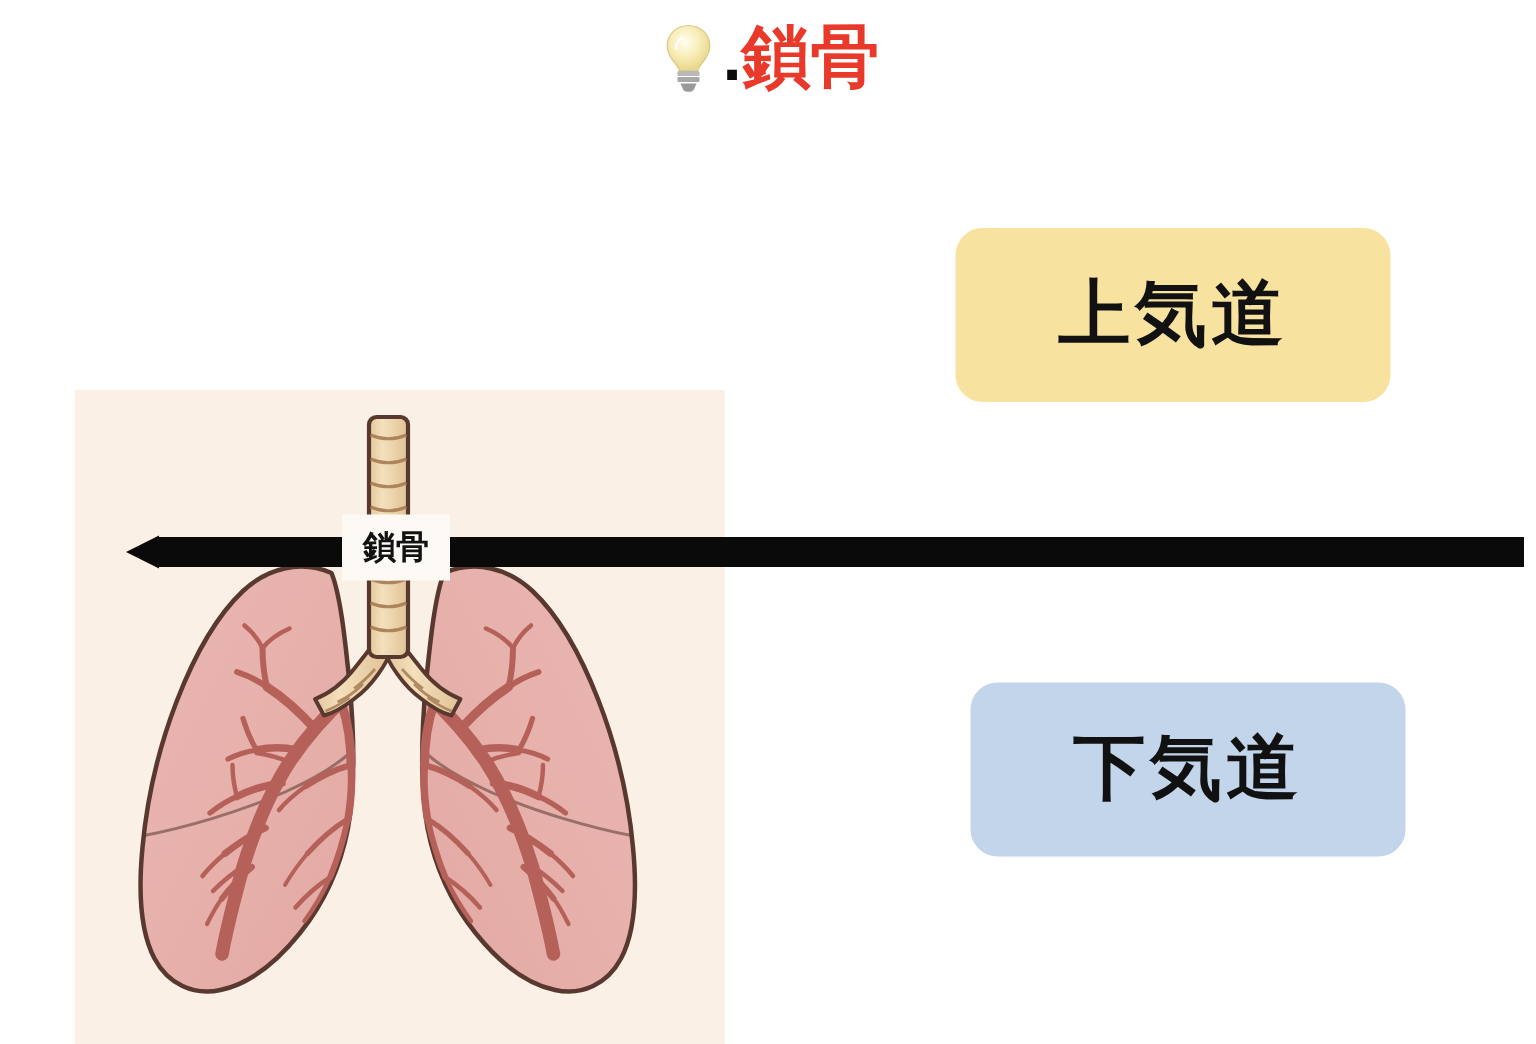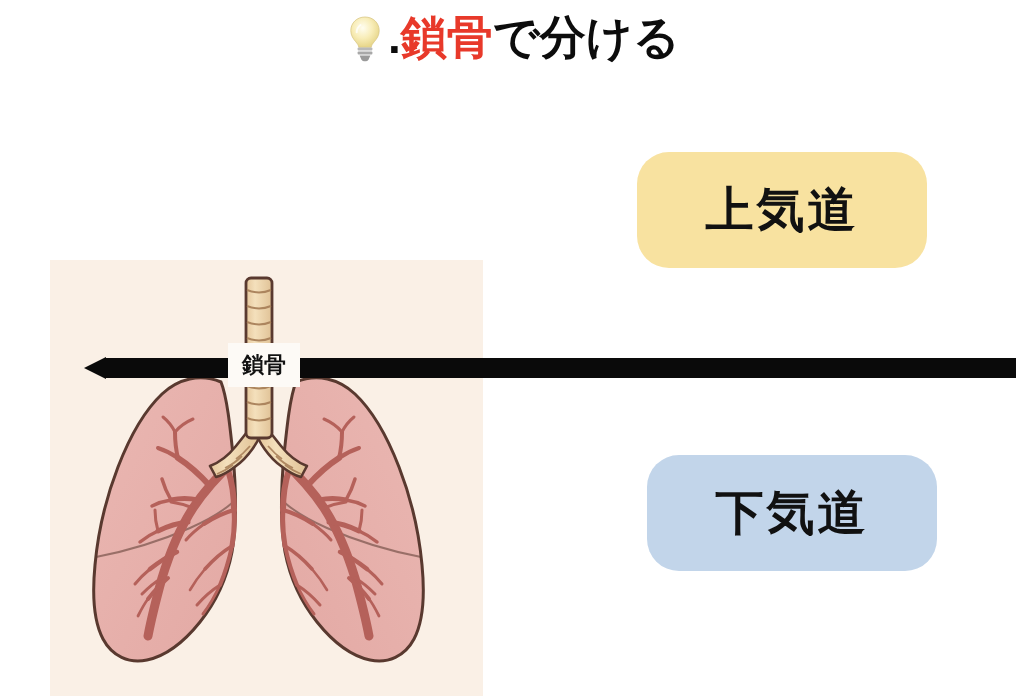--- a/index.html
+++ b/index.html
@@ -93,21 +93,21 @@
     color: #121212;
     line-height: 1;
   }
 
   
   .pill {
     position: absolute;
     display: flex;
     align-items: center;
     justify-content: center;
-    border-radius: 32px;
+    border-radius: 18px;
   }
   .pill span {
     font-size: 48px;
     font-weight: 700;
     color: #111111;
     line-height: 1;
     letter-spacing: 3px;
   }
   .pill-upper {
     left: 637px;
@@ -140,21 +140,20 @@
       </defs>
       <path d="M21 3c-8.2 0-14.2 6-14.2 13.6 0 5.1 2.6 8.3 4.9 11.1 1.7 2.1 2.9 3.6 3.1 5.6h12.4c0.2-2 1.4-3.5 3.1-5.6 2.3-2.8 4.9-6 4.9-11.1C35.2 9 29.2 3 21 3z" fill="url(#bulbGlow)" stroke="#d9c887" stroke-width="0.8"></path>
       <rect x="13.6" y="33.4" width="14.8" height="3.2" rx="1" fill="#b9b9b9"></rect>
       <rect x="13.6" y="37.4" width="14.8" height="3.2" rx="1" fill="#a8a8a8"></rect>
       <path d="M15.6 41.6h10.8l-1.9 4.2a2.6 2.6 0 0 1-2.3 1.4h-2.4a2.6 2.6 0 0 1-2.3-1.4z" fill="#9a9a9a"></path>
       <path d="M16.5 11c-2.4 1.8-3.8 4.3-3.8 7.2" stroke="#ffffff" stroke-width="2" stroke-linecap="round" fill="none" opacity="0.75"></path>
     </svg>
   </span>
   <span class="title-text">.</span>
   <span class="title-text title-accent">鎖骨</span>
-  <span class="title-text">で分ける</span>
 </div>
 
 <div class="lung-panel">
   <svg class="lung-svg" viewBox="0 0 433 436" aria-hidden="true">
     <defs>
       <linearGradient id="lungFillL" x1="0" y1="0" x2="1" y2="1">
         <stop offset="0%" stop-color="#eab7b2"></stop>
         <stop offset="100%" stop-color="#e3a9a4"></stop>
       </linearGradient>
       <linearGradient id="lungFillR" x1="1" y1="0" x2="0" y2="1">

